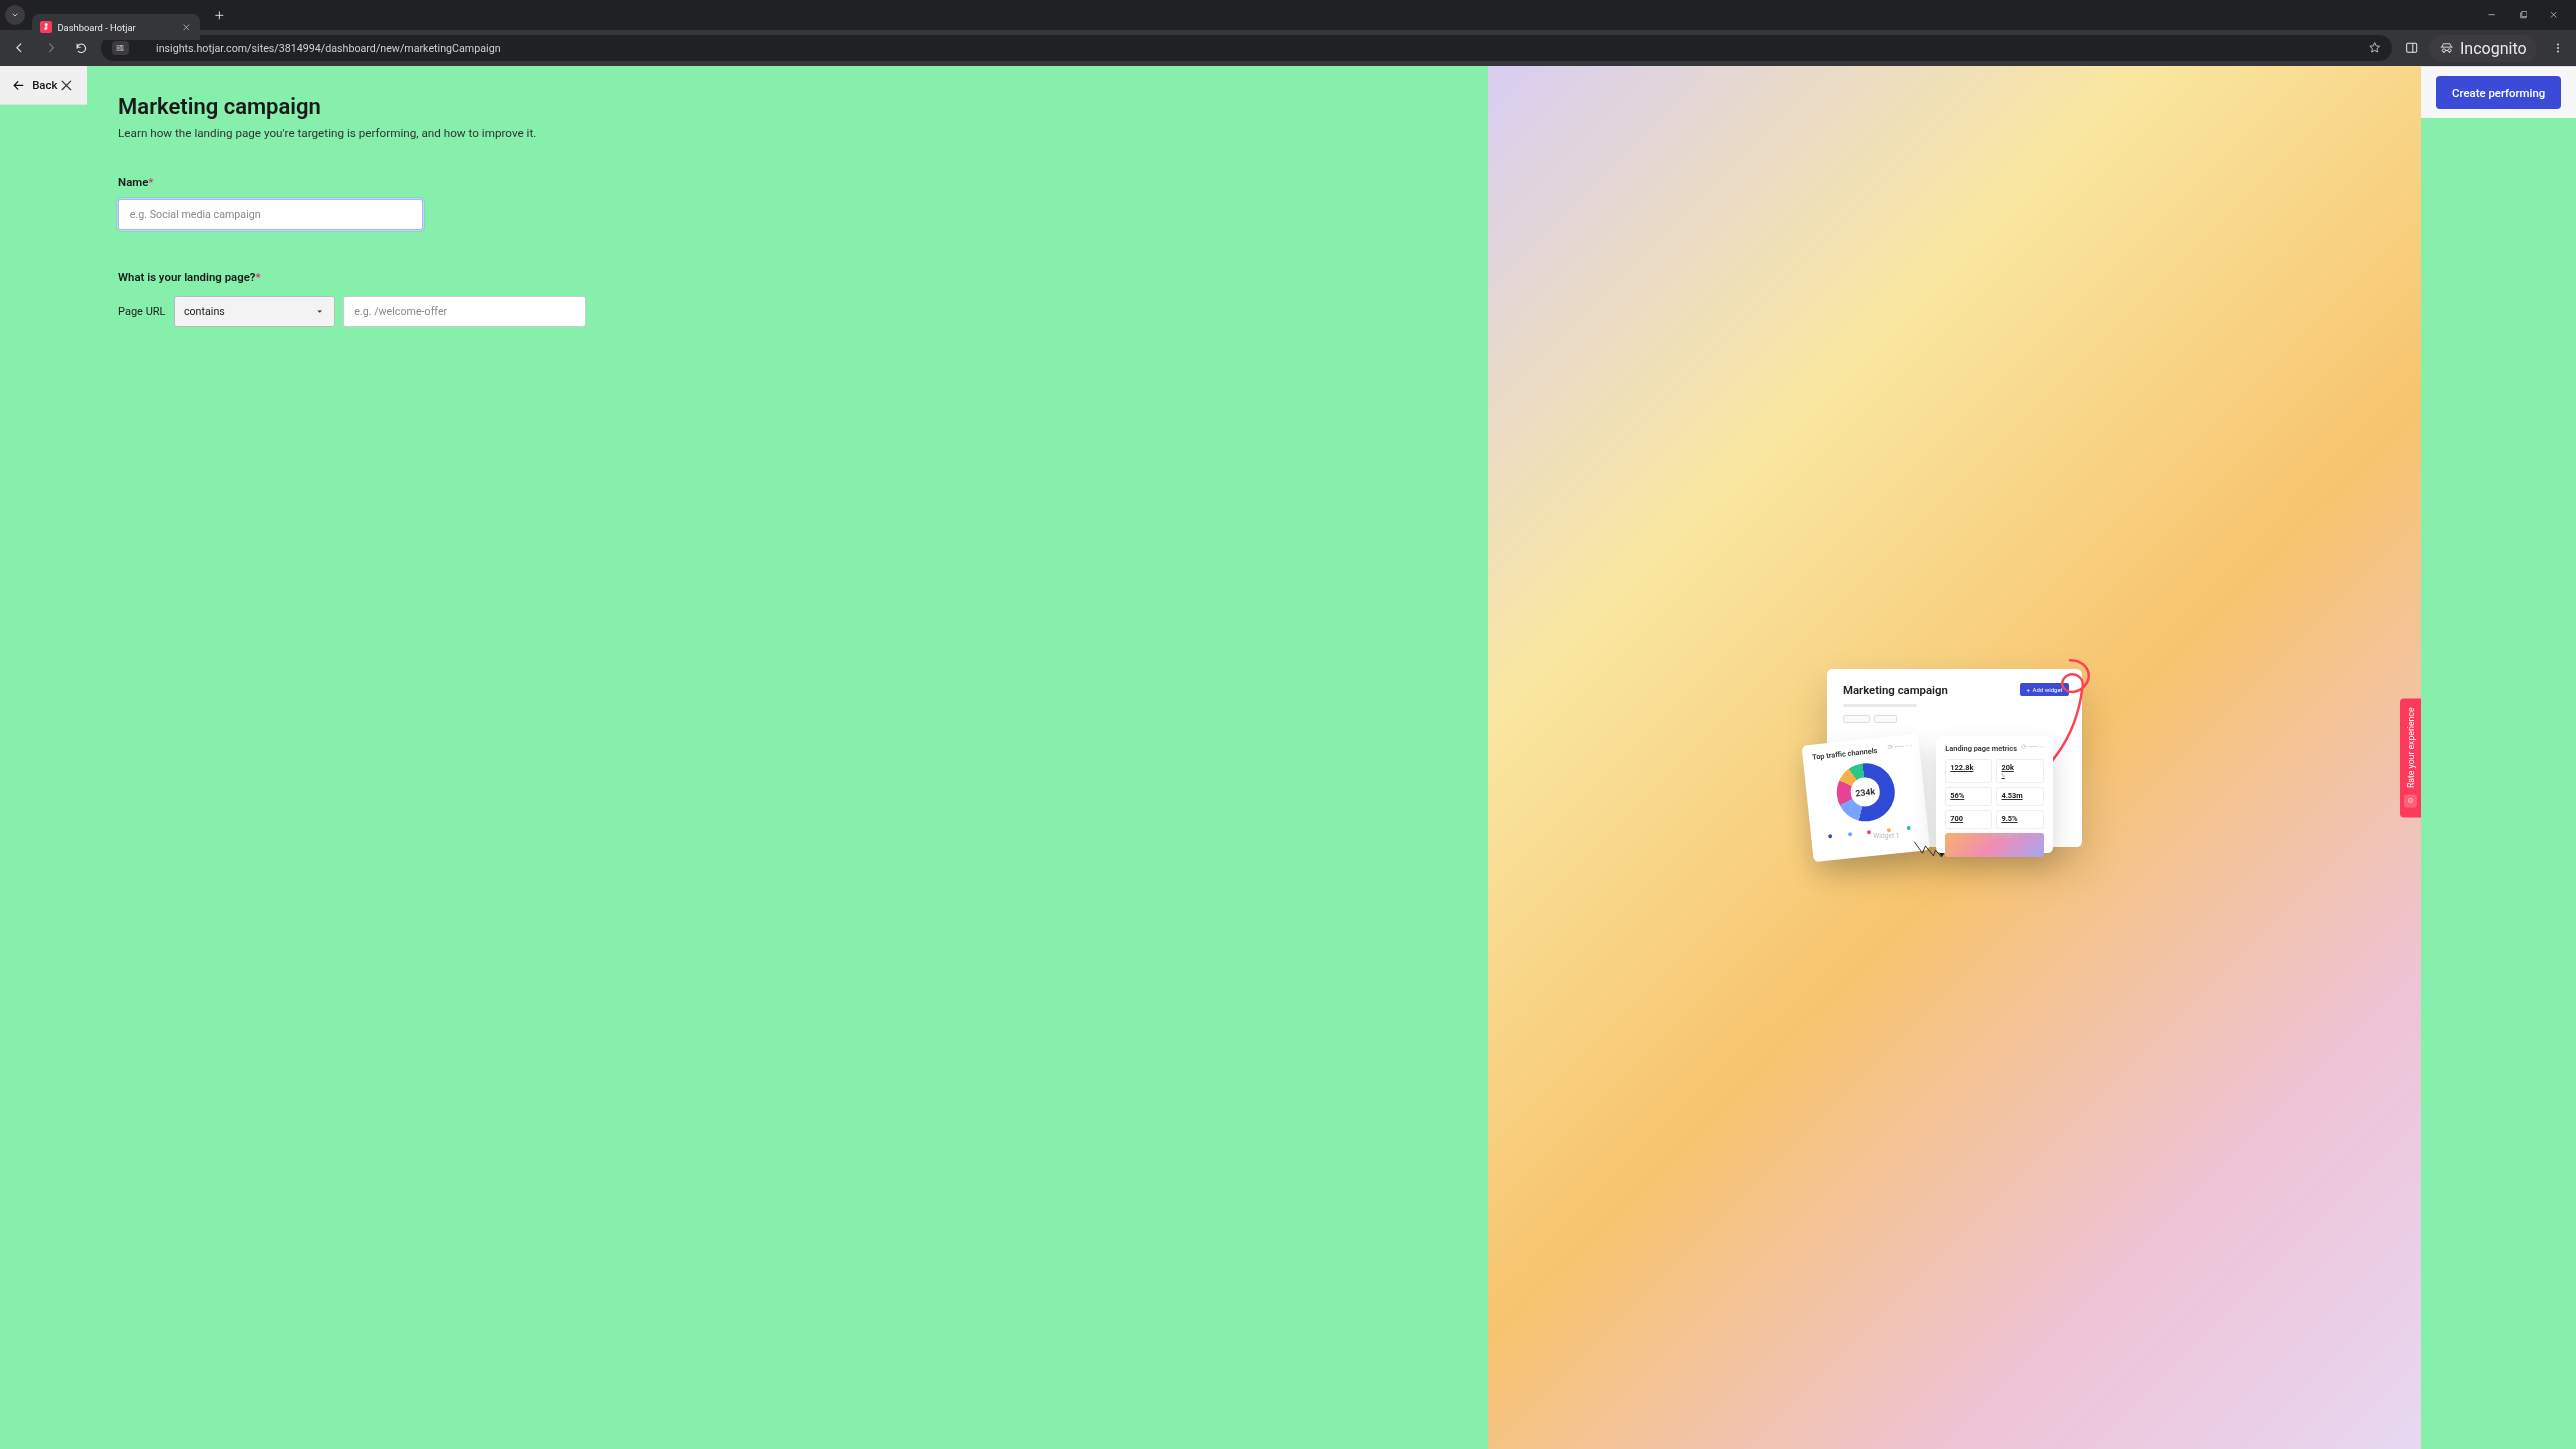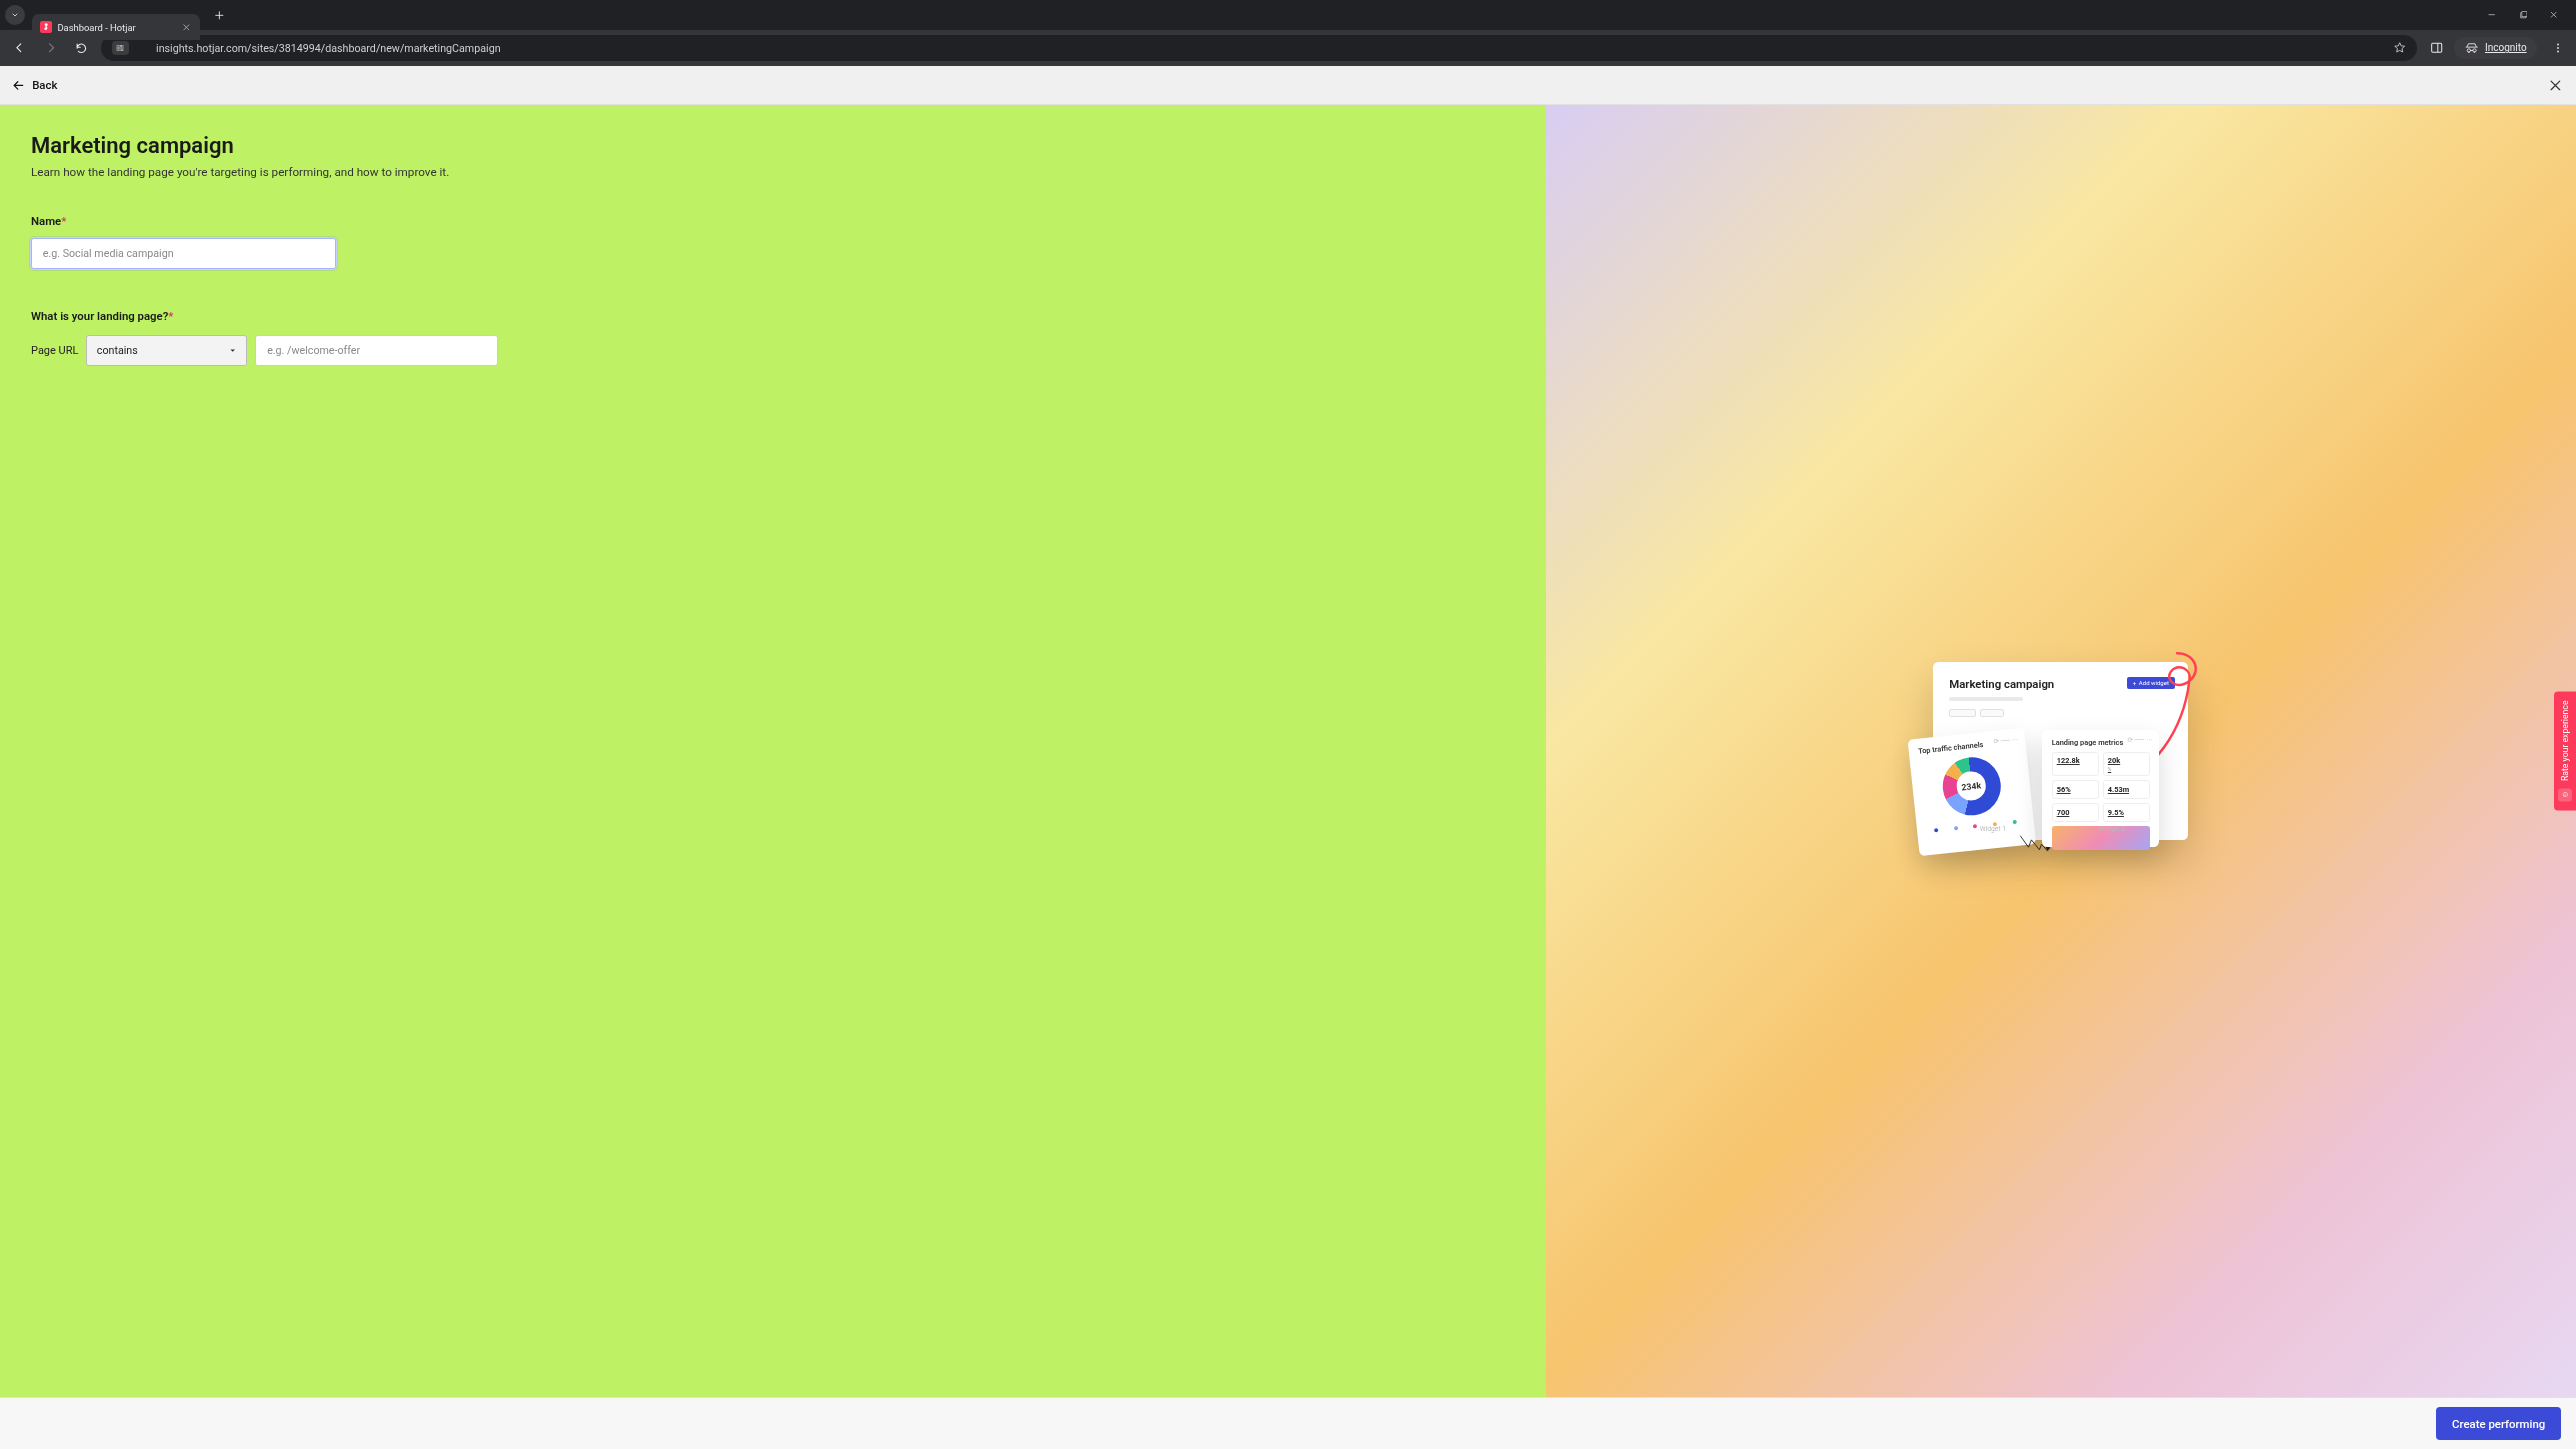--- a/index.html
+++ b/index.html
@@ -18,25 +18,25 @@
   .wc { width:12px; height:12px; display:flex; align-items:center; justify-content:center; cursor:pointer;}
 
   .toolbar { display:flex; align-items:center; height:36px; background:#35363a; padding:0 8px; gap:8px;}
   .nav-btn { width:23px; height:23px; display:flex; align-items:center; justify-content:center; color:#e8eaed; border-radius:50%; cursor:pointer;}
   .nav-btn.disabled { opacity:.4; cursor:default;}
   .omnibox { flex:1; display:flex; align-items:center; background:#202124; border-radius:14.8px; height:25.5px; padding:0 10.7px; gap:27px;}
   .site-chip { width:17.4px; height:14.8px; background:#3c3c3f; border-radius:4px; display:flex; align-items:center; justify-content:center;}
   .url { color:#cfcfcf; font-size:10.7px; white-space:nowrap; overflow:hidden;}
   .star { margin-left:auto; color:#cfcfcf;}
   .toolbar-right { display:flex; align-items:center; gap:10.7px; color:#e8eaed; padding-left:5.4px;}
-  .incognito-pill { display:flex; align-items:center; gap:6.7px; background:#3c3c3f; border-radius:13.4px; padding:4px 10.7px; font-size:10px;text-decoration:underline;}
+  .incognito-pill { display:flex; align-items:center; gap:6.7px; background:#3c3c3f; border-radius:13.4px; padding:4px 10.7px; font-size:16px;}
   .dots { padding:0 4px; cursor:pointer;}
 
   
-  .app { flex:1; background:#bef264; display:flex; flex-direction:column;border-radius:16px;}
+  .app { flex:1; background:#86efac; display:flex; flex-direction:row;}
   .app-header { height:39px; border-bottom:0.7px solid #e1e1e1; display:flex; align-items:center; padding:0 10.7px; background:#f0f0f0;}
   .back-link { display:flex; align-items:center; gap:6.7px; font-size:11.4px; color:#111; cursor:pointer; font-weight:500;}
   .header-close { margin-left:auto; width:19px; height:19px; display:flex; align-items:center; justify-content:center; cursor:pointer; color:#333;}
 
   .app-body { flex:1; display:flex; overflow:hidden;}
   .form-panel { width:60%; padding:28px 31px; overflow:auto;}
   .page-title { font-size:22px; font-weight:600; color:#1a1a1a; margin-bottom:6.7px;}
   .page-subtitle { font-size:11.7px; color:#333; margin-bottom:35px;}
   .field-label { font-size:11.4px; font-weight:600; color:#1a1a1a; margin-bottom:10.7px;}
   .req { color:#d6336c;}

